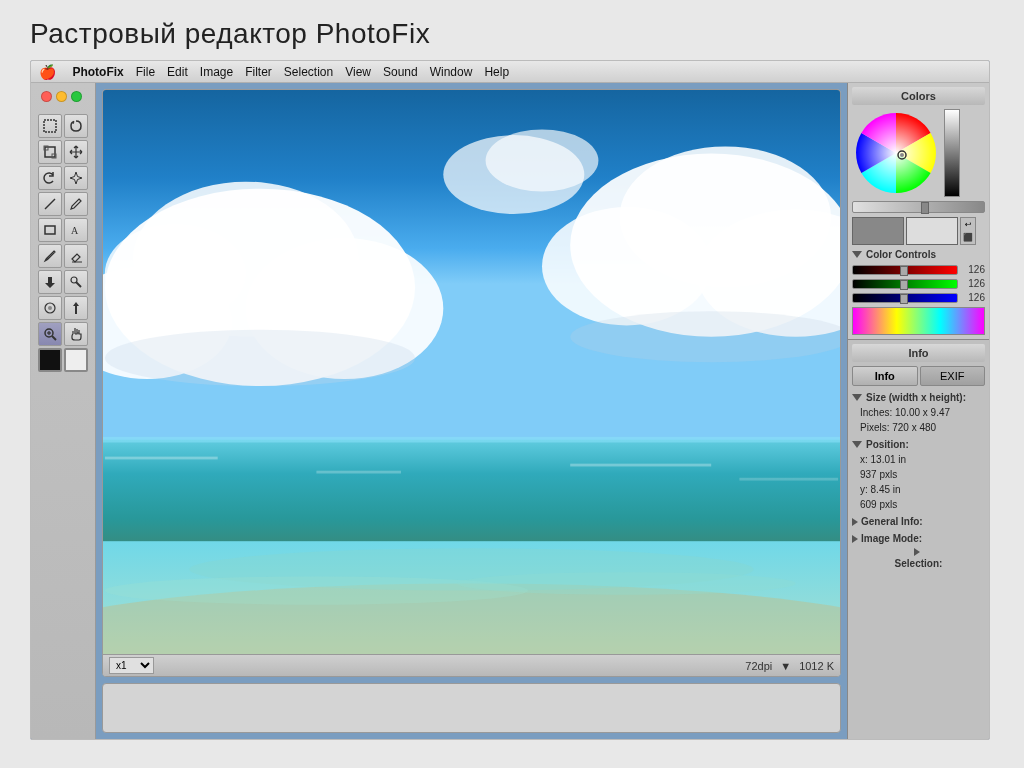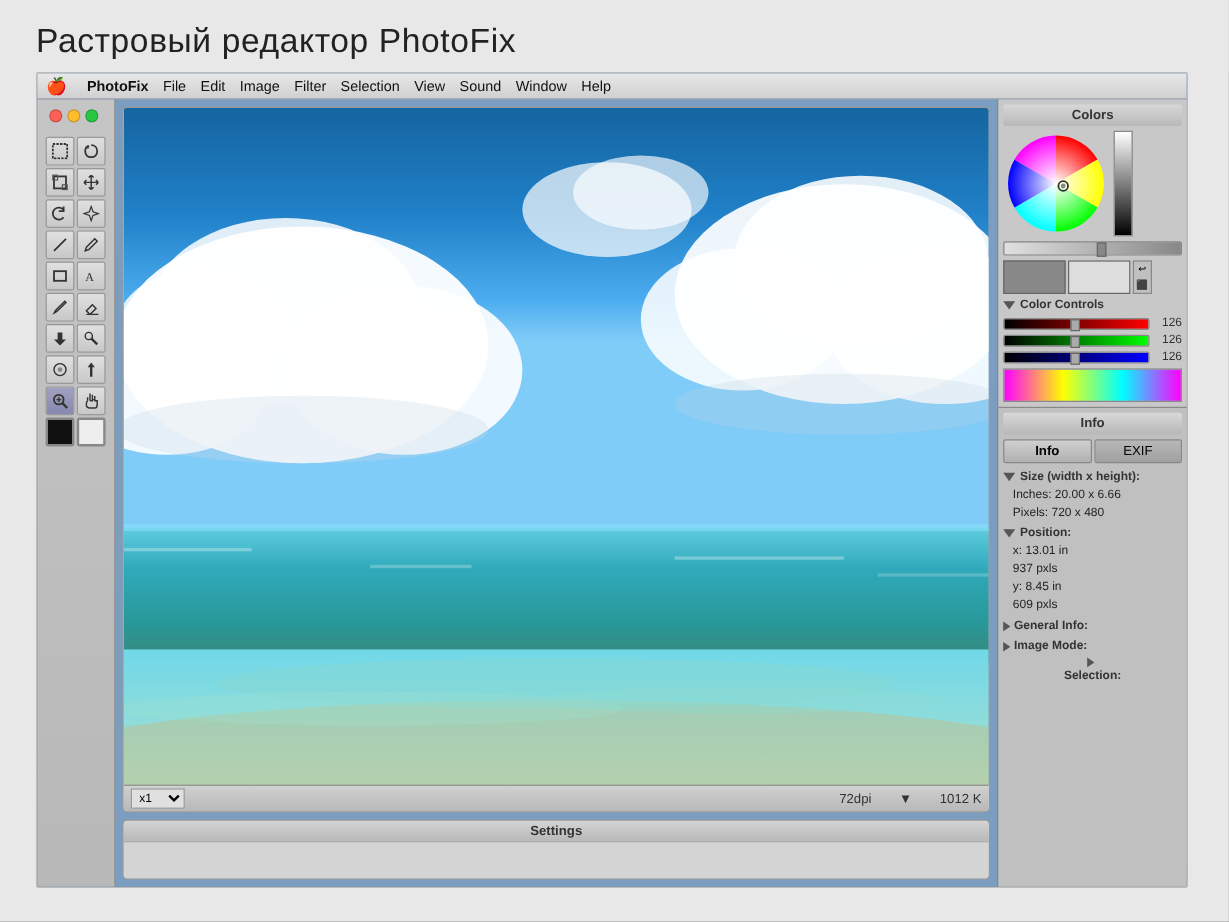--- a/index.html
+++ b/index.html
@@ -160,21 +160,21 @@
     
     .image-bottom-bar {
       height: 22px;
       background: linear-gradient(to bottom, #d0d0d0, #b8b8b8);
       border-top: 1px solid #999;
       display: flex;
       align-items: center;
       padding: 0 6px;
       font-size: 11px;
       color: #333;
-      gap: 23px;
+      gap: 8px;
     }
     .zoom-select {
       font-size: 10px;
       background: #e0e0e0;
       border: 1px solid #999;
       padding: 1px 2px;
     }
 
     
     .settings-panel {
@@ -203,21 +203,21 @@
       display: flex;
       align-items: center;
       justify-content: center;
       font-size: 11px;
       color: #555;
       font-style: italic;
     }
 
     
     .right-panel {
-      width: 158px;
+      width: 142px;
       background: linear-gradient(to bottom, #b8b8b8, #a8a8a8);
       border-left: 1px solid #888;
       display: flex;
       flex-direction: column;
     }
 
     
     .colors-section {
       background: #c8c8c8;
       border-bottom: 1px solid #888;
@@ -626,23 +626,20 @@
             <option>x0.5</option>
           </select>
           <span style="flex:1;"></span>
           <span>72dpi</span>
           <span>▼</span>
           <span>1012 K</span>
         </div>
       </div>
 
       <div class="settings-panel">
-        <div class="settings-titlebar">
-          <span>Settings</span>
-        </div>
       </div>
     </div>
 
     <div class="right-panel">
 
       <div class="colors-section">
         <div class="section-header">
           <span>Colors</span>
         </div>
         <div class="color-wheel-container">
@@ -731,21 +728,21 @@
           <div class="info-tab inactive">
             <span>EXIF</span>
           </div>
         </div>
 
         <div style="font-size:10px; color:#222; line-height:1.5;">
           <div class="info-collapsible">
             <div class="triangle-icon"></div>
             <span>Size (width x height):</span>
           </div>
-          <div class="info-line indent">Inches: 20.00 x 6.66</div>
+          <div class="info-line indent">Inches: 10.00 x 9.47</div>
           <div class="info-line indent">Pixels: 720 x 480</div>
 
           <div class="info-collapsible" style="margin-top:2px;">
             <div class="triangle-icon"></div>
             <span>Position:</span>
           </div>
           <div class="info-line indent">x: 13.01 in</div>
           <div class="info-line indent">937 pxls</div>
           <div class="info-line indent">y: 8.45 in</div>
           <div class="info-line indent">609 pxls</div>

